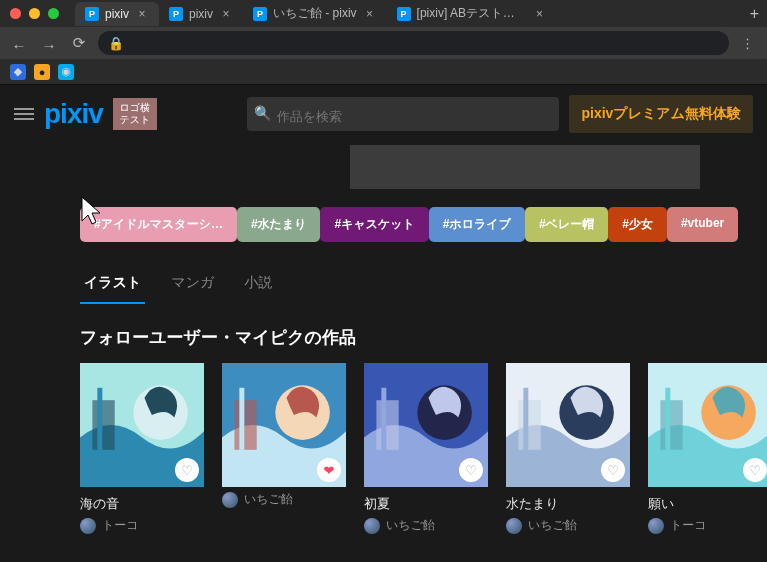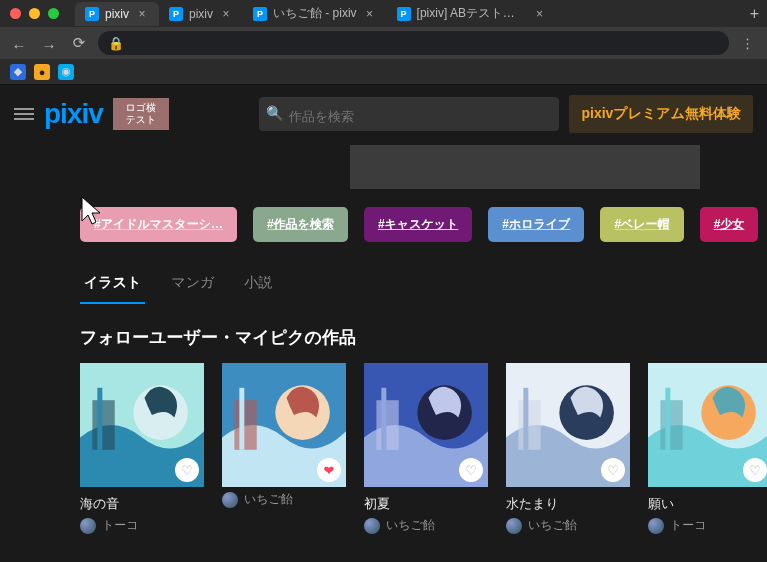--- a/index.html
+++ b/index.html
@@ -31,29 +31,29 @@
   .urlbar { flex:1; background:#202124; border-radius:14px; height:24px; display:flex; align-items:center; padding:0 10px; color:#888;}
   .menu-dots { color:#bbb; padding:0 4px; cursor:pointer; letter-spacing:1px;}
   .ext-row { display:flex; align-items:center; gap:8px; height:26px; padding:0 10px; background:#2b2b2b; border-bottom:1px solid #111;}
   .ext { width:16px; height:16px; border-radius:3px; display:flex; align-items:center; justify-content:center; font-size:11px;}
   .ext.a{background:#2d6cdf;} .ext.b{background:#f5a623;color:#222;} .ext.c{background:#00acee;}
   
   .page-top { display:flex; align-items:center; padding:10px 14px 6px 14px; gap:10px;}
   .hamburger { width:20px; cursor:pointer; color:#999;}
   .hamburger div{height:2px;background:#999;margin:3px 0;}
   .logo { font-family: "Arial Black", sans-serif; font-size:28px; color:#0096fa; font-weight:700; letter-spacing:-1px;}
-  .badge { background:#9c6f6f; color:#fff; font-size:10px; padding:4px 6px; line-height:1.2; cursor:pointer; text-align:center; width:56px;}
+  .badge { background:#9c6f6f; color:#fff; font-size:10px; padding:4px 6px; line-height:1.2; cursor:pointer; text-align:center; width:44px;}
   .cursor-arrow { position:absolute; left:78px; top:110px; pointer-events:none;}
   .search-wrap { flex:1; display:flex; max-width:350px; margin-left:80px;}
   .search { flex:1; background:#333; border:none; border-radius:4px; height:34px; padding:4px 30px 0 30px; color:#ffffff; font-size:13px;}
   .search-wrap{position:relative;}
   .search-icon{position:absolute;left:8px;top:8px;color:#888;font-size:14px;}
   .premium { margin-left:auto; background:#3a3020; color:#f5a623; font-size:14px; padding:10px 12px; font-weight:bold; border-radius:2px; cursor:pointer;}
   .ad-box { margin:6px auto 0 auto; width:350px; height:44px; background:#3c3c3c; margin-left:350px;}
-  .tag-pills { display:flex; gap:16px; padding:18px 0 18px 80px; overflow:hidden;text-decoration:underline;}
+  .tag-pills { display:flex; gap:0; padding:18px 0 18px 80px; overflow:hidden;}
   .pill { padding:9px 14px; border-radius:5px; font-size:12px; font-weight:bold; color:#fff; white-space:nowrap; cursor:pointer;}
   .content-tabs { display:flex; gap:22px; padding:4px 0 0 80px; }
   .ctab { color:#888; padding:10px 4px; cursor:pointer; font-size:14px;}
   .ctab.active { color:#fff; border-bottom:2px solid #0096fa; font-weight:600;}
   .section-title { font-size:17px; color:#fff; padding:22px 0 14px 80px; font-weight:600;}
   .gallery { display:flex; gap:18px; padding:0 0 0 80px; overflow:hidden;}
   .card { width:124px; flex-shrink:0;}
   .thumb { width:124px; height:124px; border-radius:6px; position:relative; cursor:pointer;}
   .heart { position:absolute; right:5px; bottom:5px; width:24px; height:24px; background:#fff; border-radius:50%; display:flex; align-items:center; justify-content:center; font-size:13px;}
   .heart.liked{color:#ff4060;}
@@ -130,25 +130,25 @@
   <div class="search-wrap">
     <span class="search-icon">🔍</span>
     <input class="search" placeholder="作品を検索" style="">
   </div>
   <div class="premium">pixivプレミアム無料体験</div>
 </div>
 <div class="ad-box"></div>
 
 <div class="tag-pills" id="tag-pills">
     <div class="pill" style="background: rgb(232, 158, 176);">#アイドルマスターシ…</div>
-    <div class="pill" style="background: rgb(137, 168, 142);">#作品を検索</div>
+    <div class="pill" style="background: rgb(137, 168, 142);">#水たまり</div>
     <div class="pill" style="background: #701a75;">#キャスケット</div>
     <div class="pill" style="background: rgb(91, 143, 207);">#ホロライブ</div>
     <div class="pill" style="background: rgb(185, 194, 99);">#ベレー帽</div>
-    <div class="pill" style="background: #be185d;">#少女</div>
+    <div class="pill" style="background: #c2410c;">#少女</div>
     <div class="pill" style="background: rgb(210, 123, 123);">#vtuber</div>
   </div>
 
 <div class="content-tabs" id="content-tabs">
     <div class="ctab active">イラスト</div>
     <div class="ctab">マンガ</div>
     <div class="ctab">小説</div>
   </div>
 
 <div class="section-title">フォローユーザー・マイピクの作品</div>

